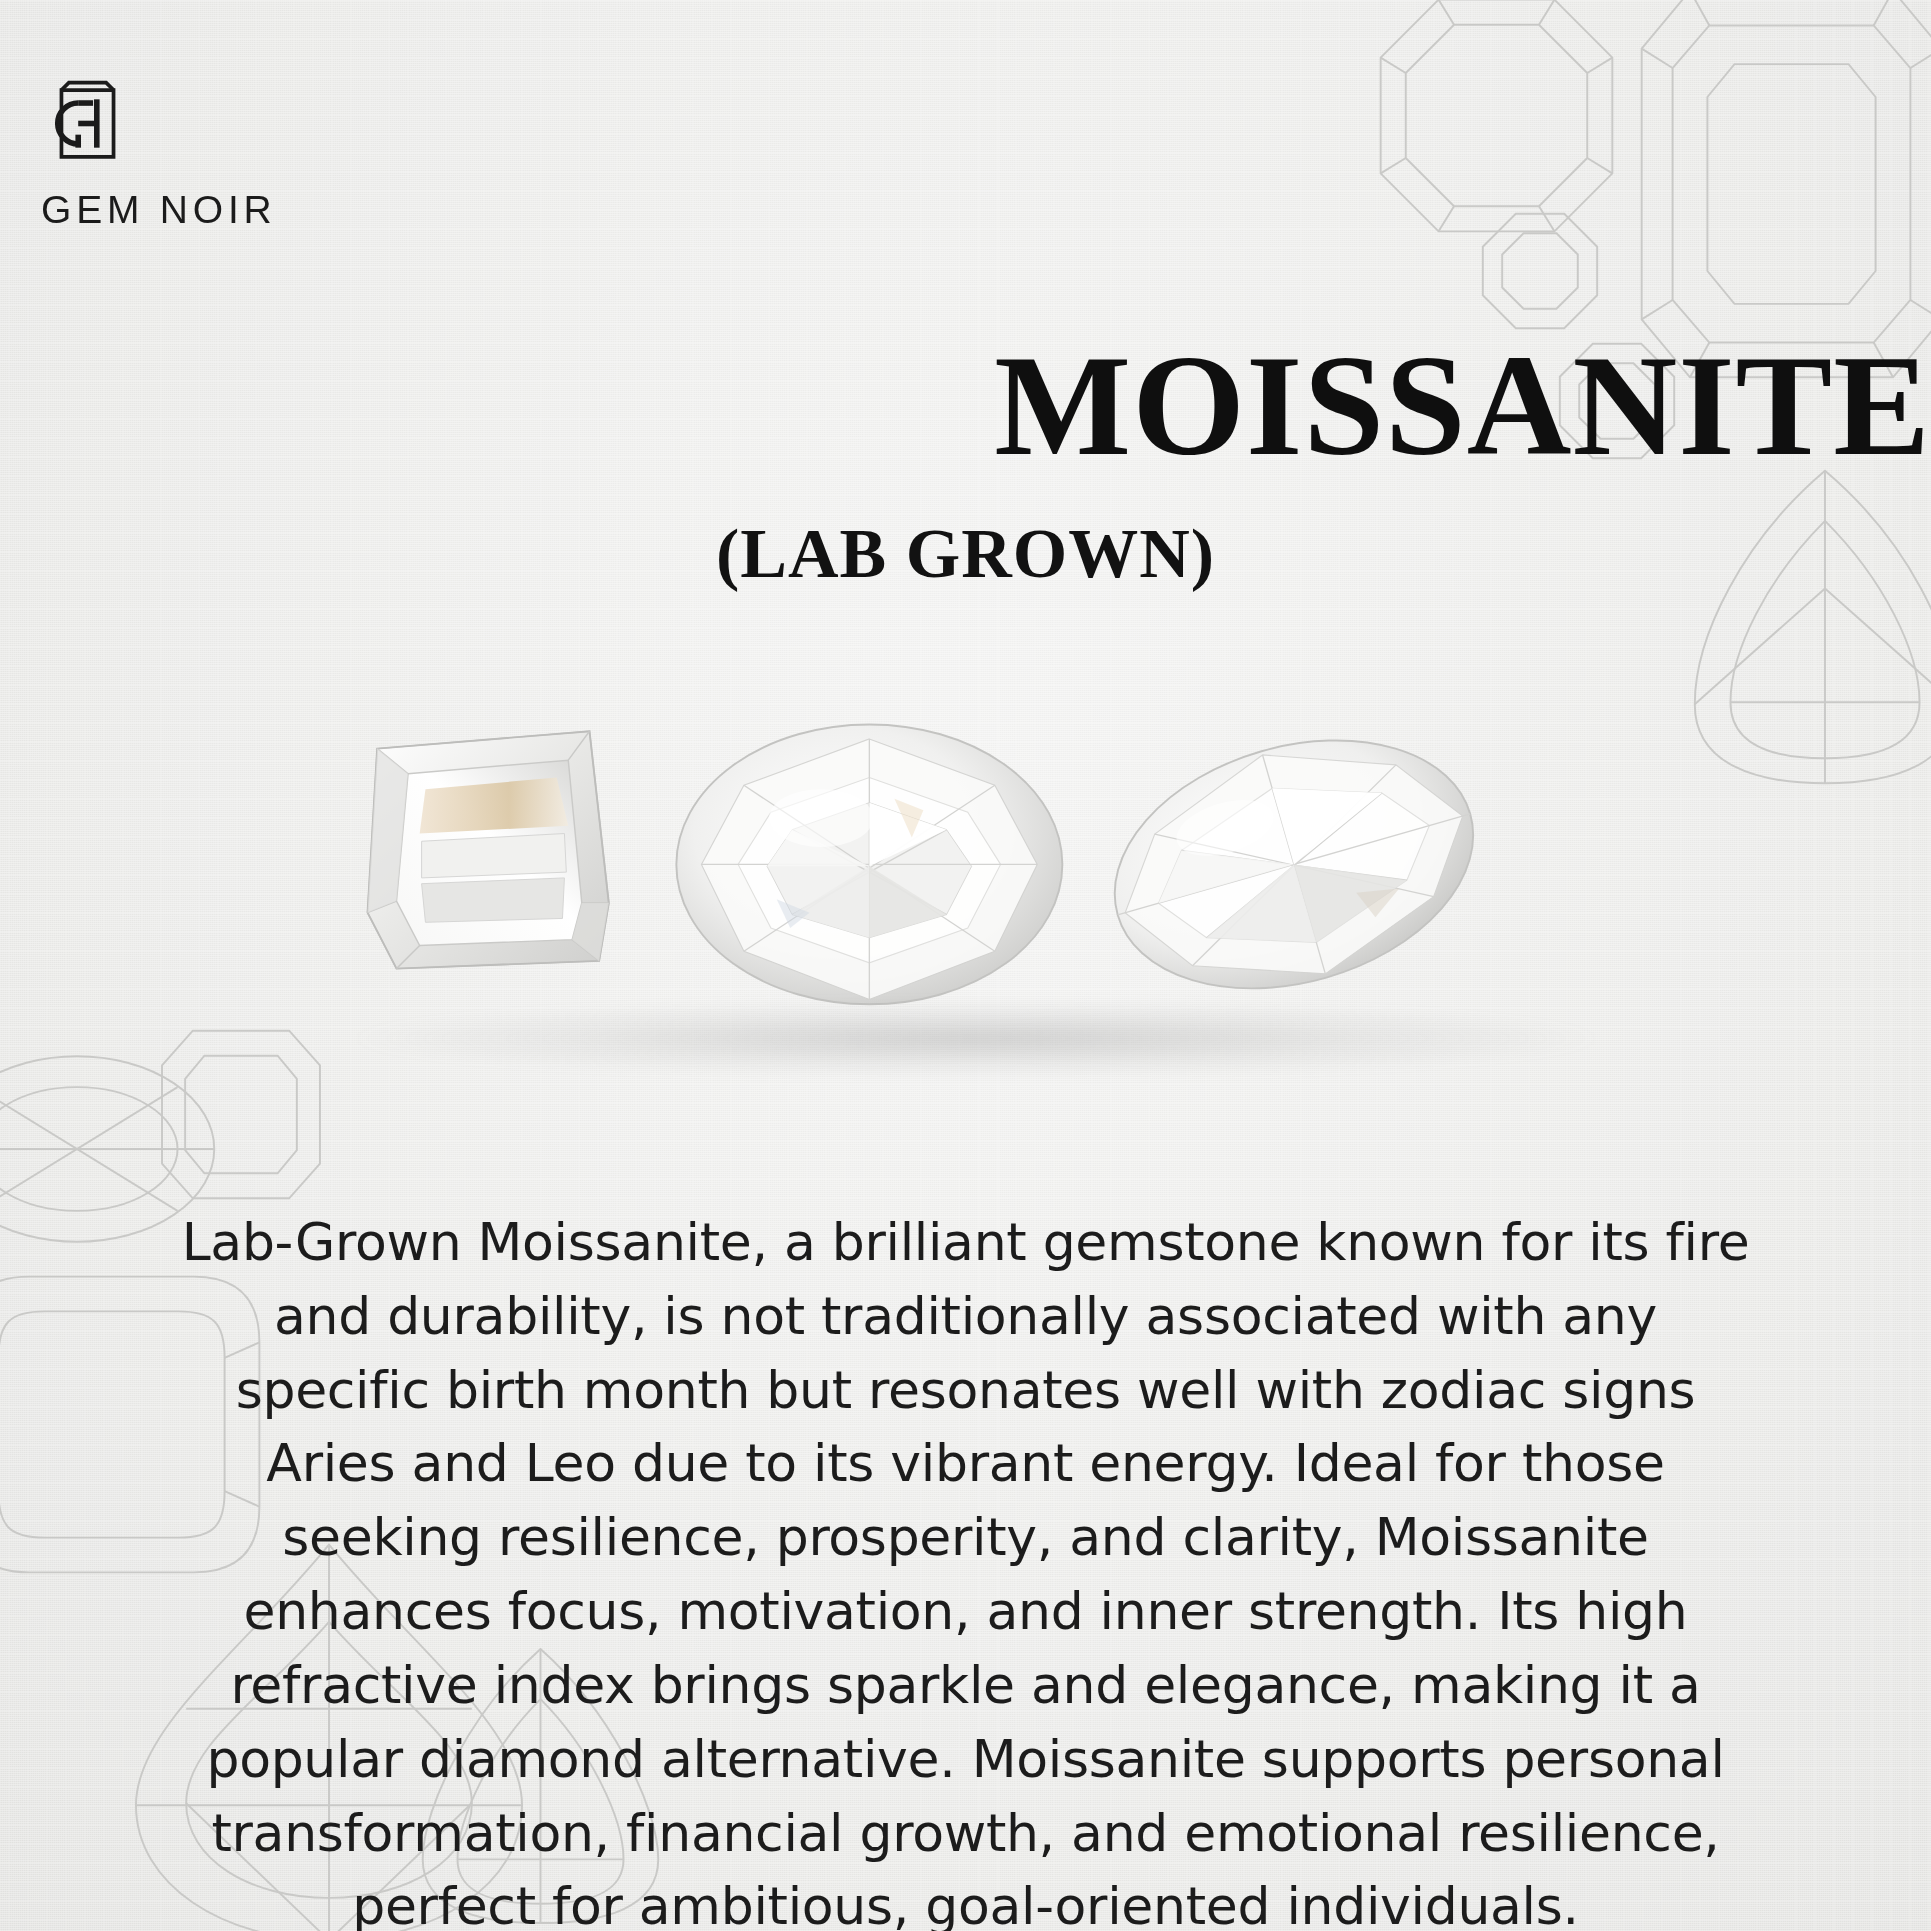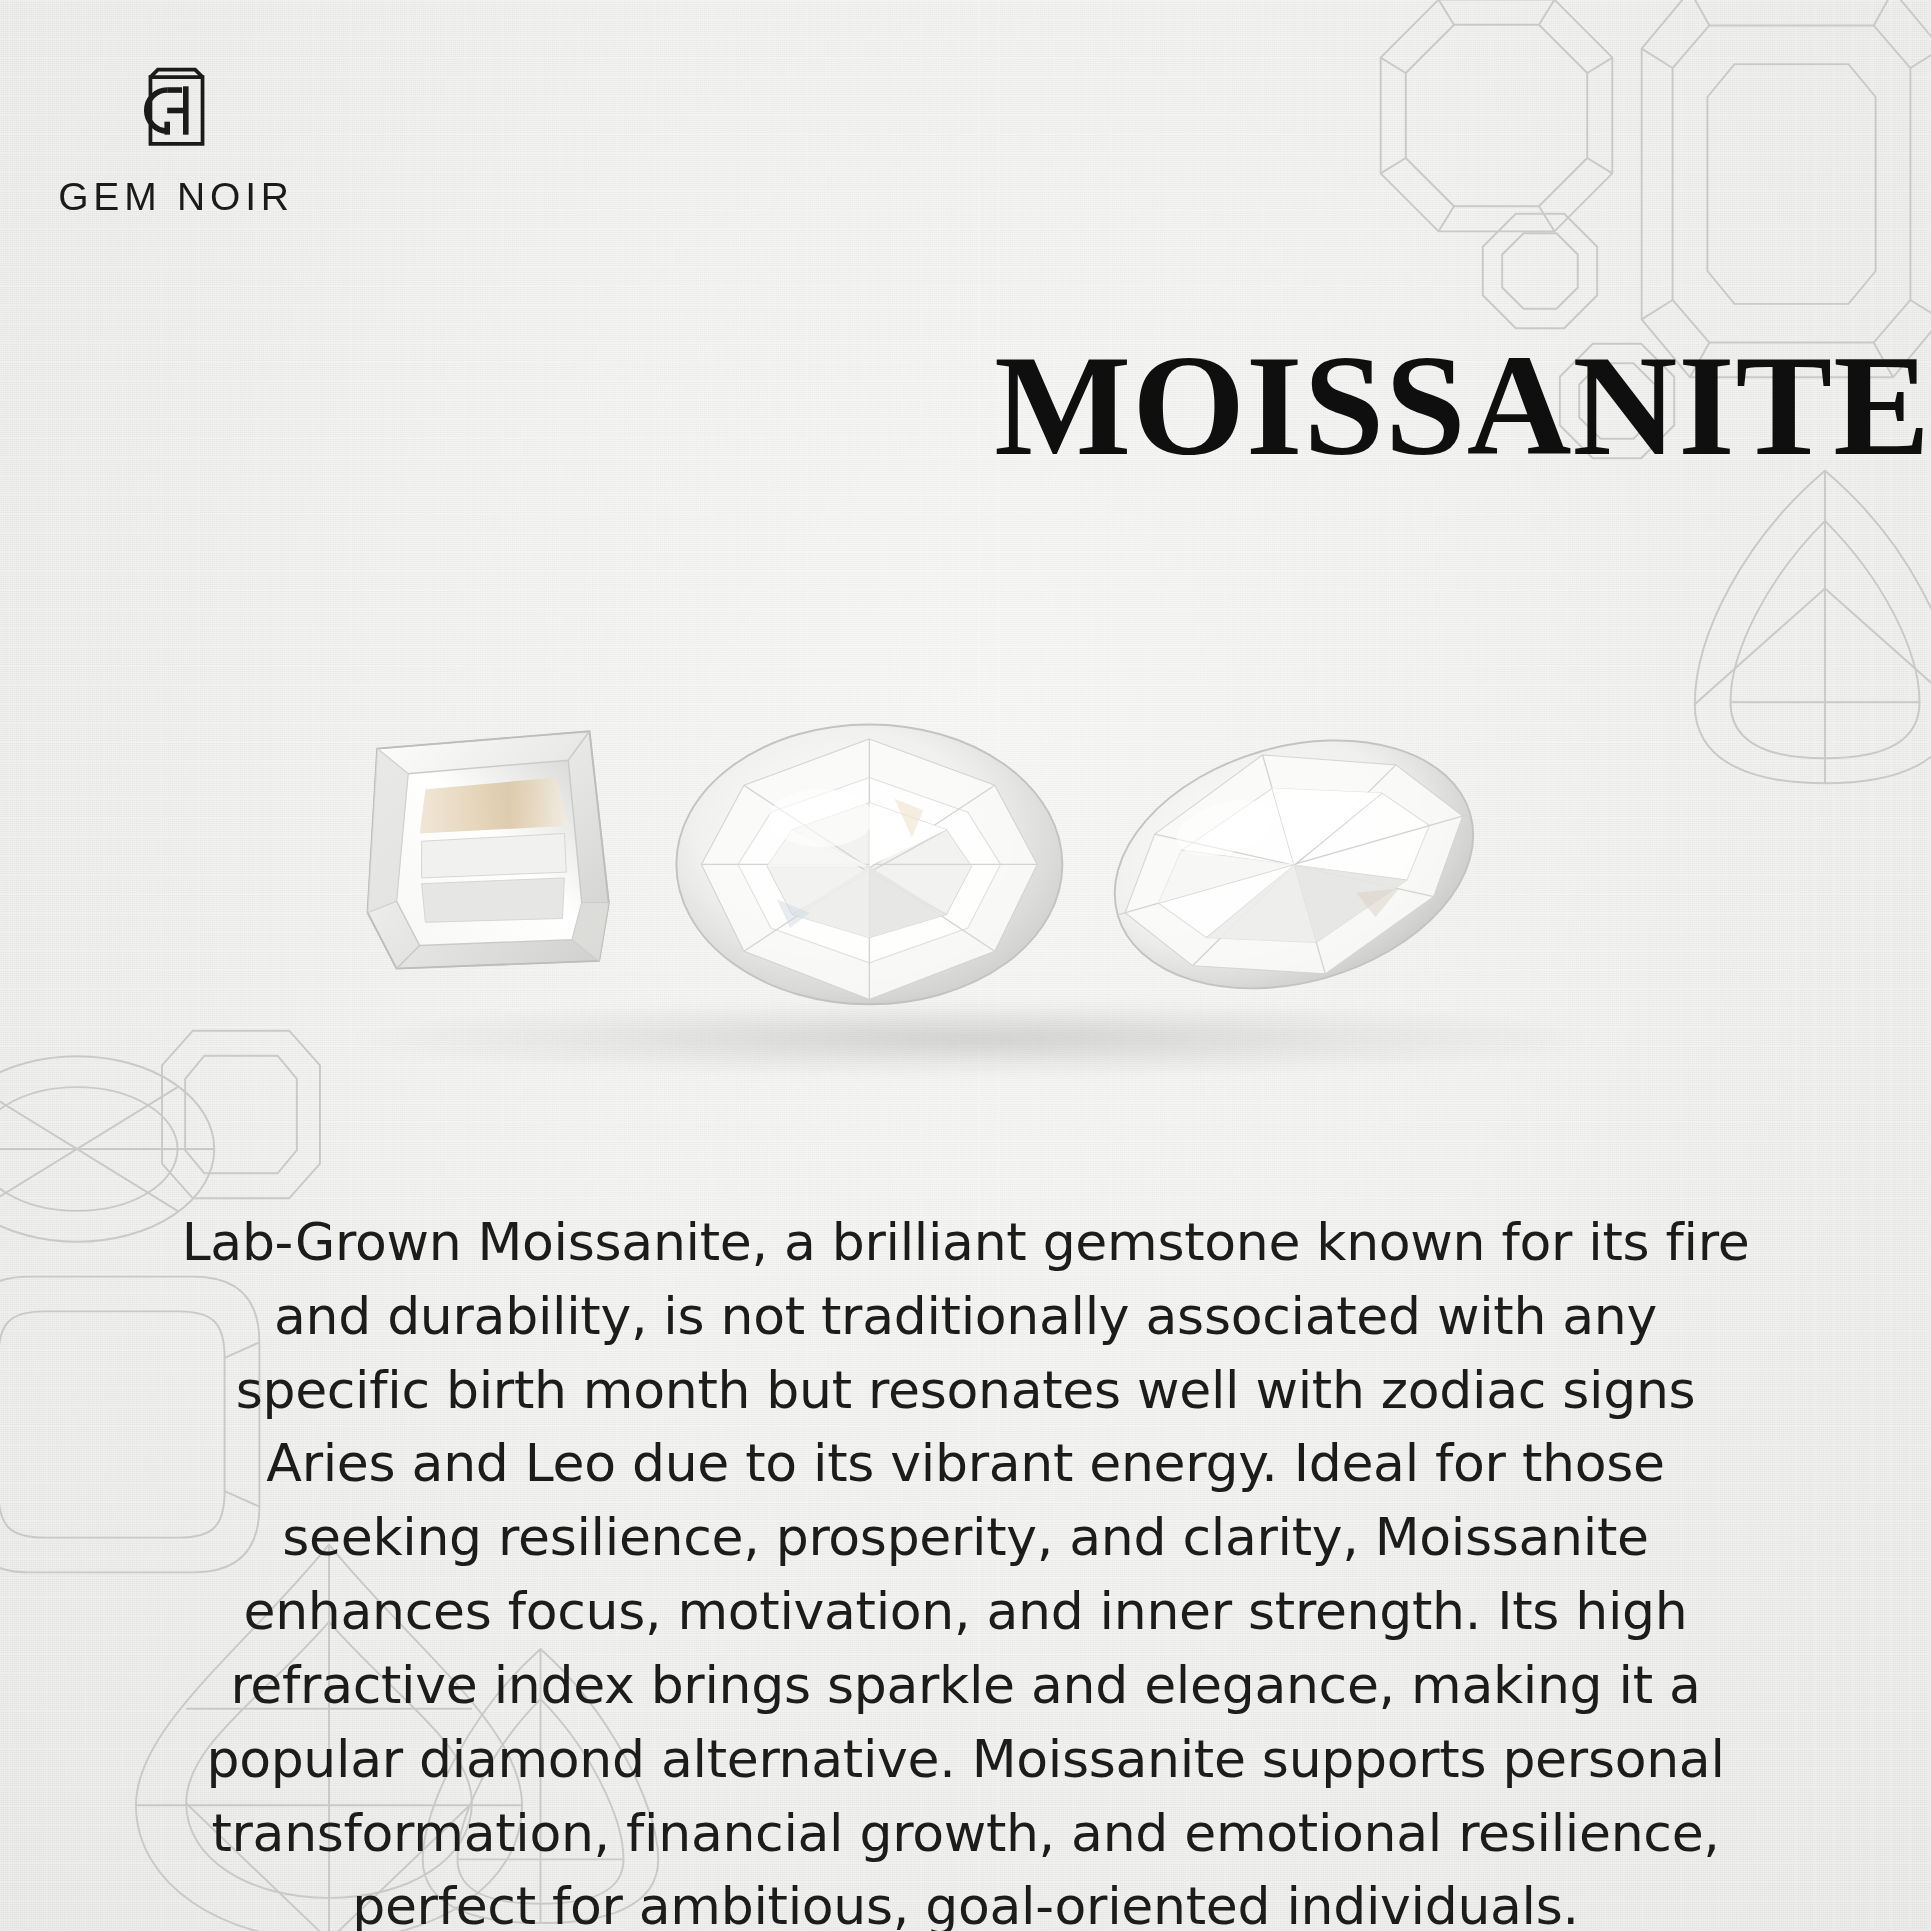--- a/index.html
+++ b/index.html
@@ -49,24 +49,23 @@
   .deco-tr5 { top: 463px; left: 1680px; width: 290px; height: 328px; }
   .deco-bl1 { top: 1004px; left: -68px; width: 290px; height: 290px; }
   .deco-bl2 { top: 1265px; left: -48px; width: 319px; height: 319px; }
   .deco-bl3 { top: 1535px; left: 126px; width: 406px; height: 415px; }
   .deco-bl4 { top: 1641px; left: 415px; width: 251px; height: 290px; }
   .deco-bl5 { top: 1023px; left: 154px; width: 174px; height: 183px; }
 
   
   #logo-block {
     position: absolute;
-    top: 64px;
+    top: 77px;
     left: 41px;
     width: 270px;
-    text-align: center;
   }
   #logo-mark {
     width: 93px;
     height: 93px;
     margin: 0 auto;
   }
   #logo-text {
     margin-top: 13.5px;
     font-family: "Liberation Sans", sans-serif;
     font-size: 39px;
@@ -234,20 +233,21 @@
       <path d="M40,28 a18,18 0 1,0 0,44" fill="none" stroke="#1b1b1b" stroke-width="6"></path>
       <line x1="40" y1="28" x2="56" y2="28" stroke="#1b1b1b" stroke-width="6"></line>
       <line x1="40" y1="50" x2="60" y2="50" stroke="#1b1b1b" stroke-width="6"></line>
       <line x1="60" y1="24" x2="60" y2="76" stroke="#1b1b1b" stroke-width="6"></line>
       <line x1="40" y1="62" x2="40" y2="76" stroke="#1b1b1b" stroke-width="6"></line>
     </svg>
     <div id="logo-text">GEM NOIR</div>
   </div>
 
   <div id="title">MOISSANITE</div>
+  <div id="subtitle">(LAB GROWN)</div>
 
   <div id="gems">
     <div id="gem-shadow"></div>
 
     <svg viewBox="0 0 1360 400" width="1313" height="386">
       <defs>
         <linearGradient id="gA" x1="0" y1="0" x2="1" y2="1">
           <stop offset="0%" stop-color="#ffffff"></stop>
           <stop offset="45%" stop-color="#e9e9e7"></stop>
           <stop offset="100%" stop-color="#cfcfcd"></stop>

